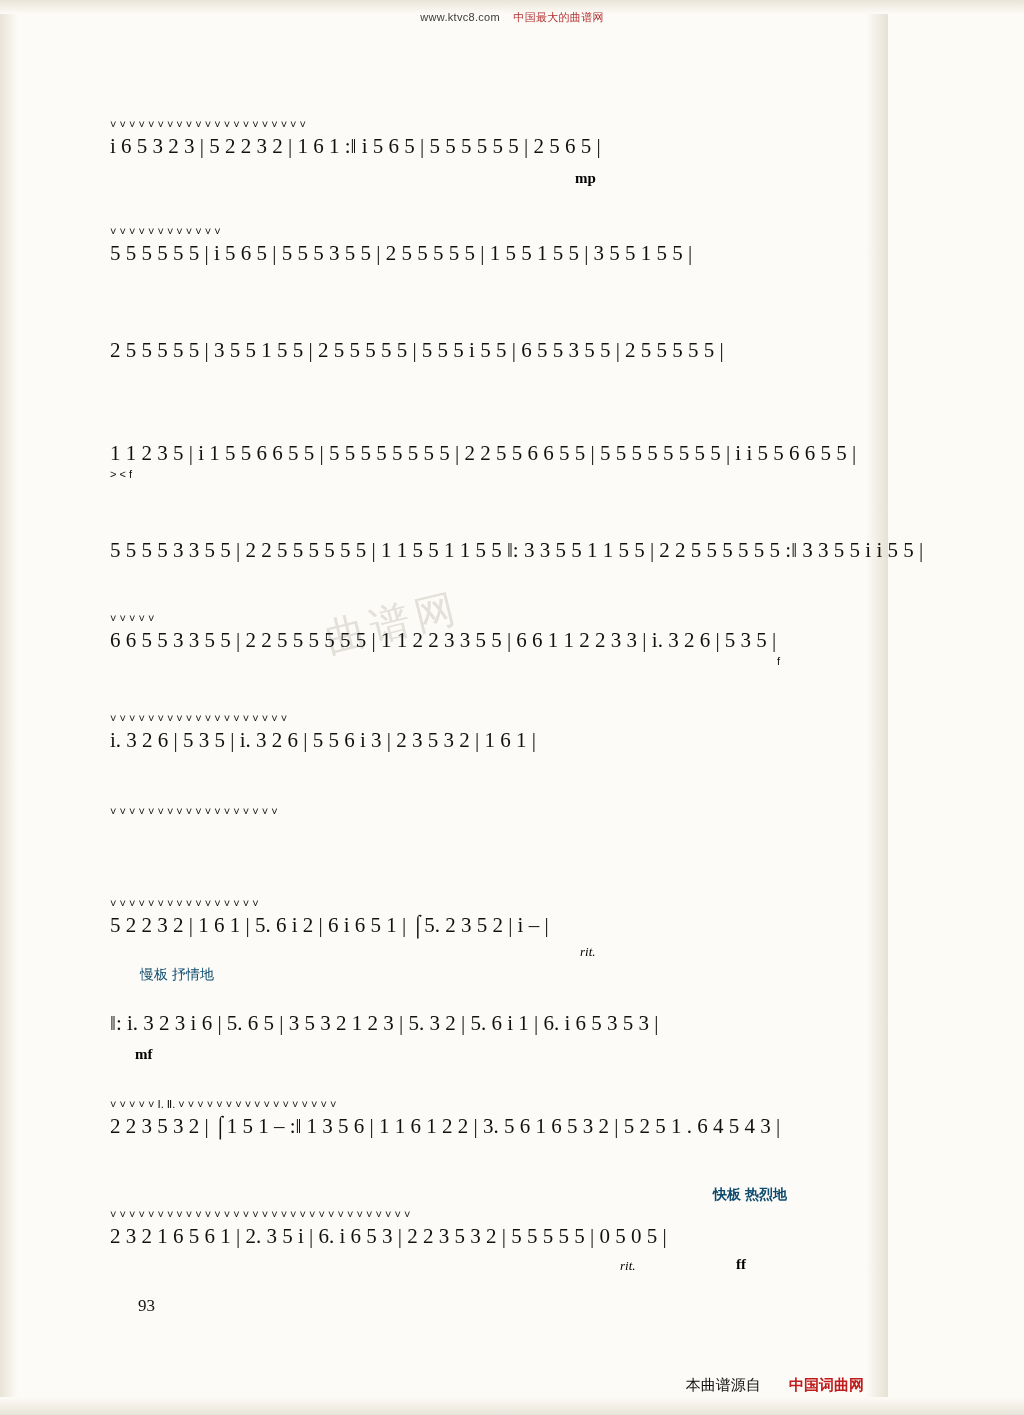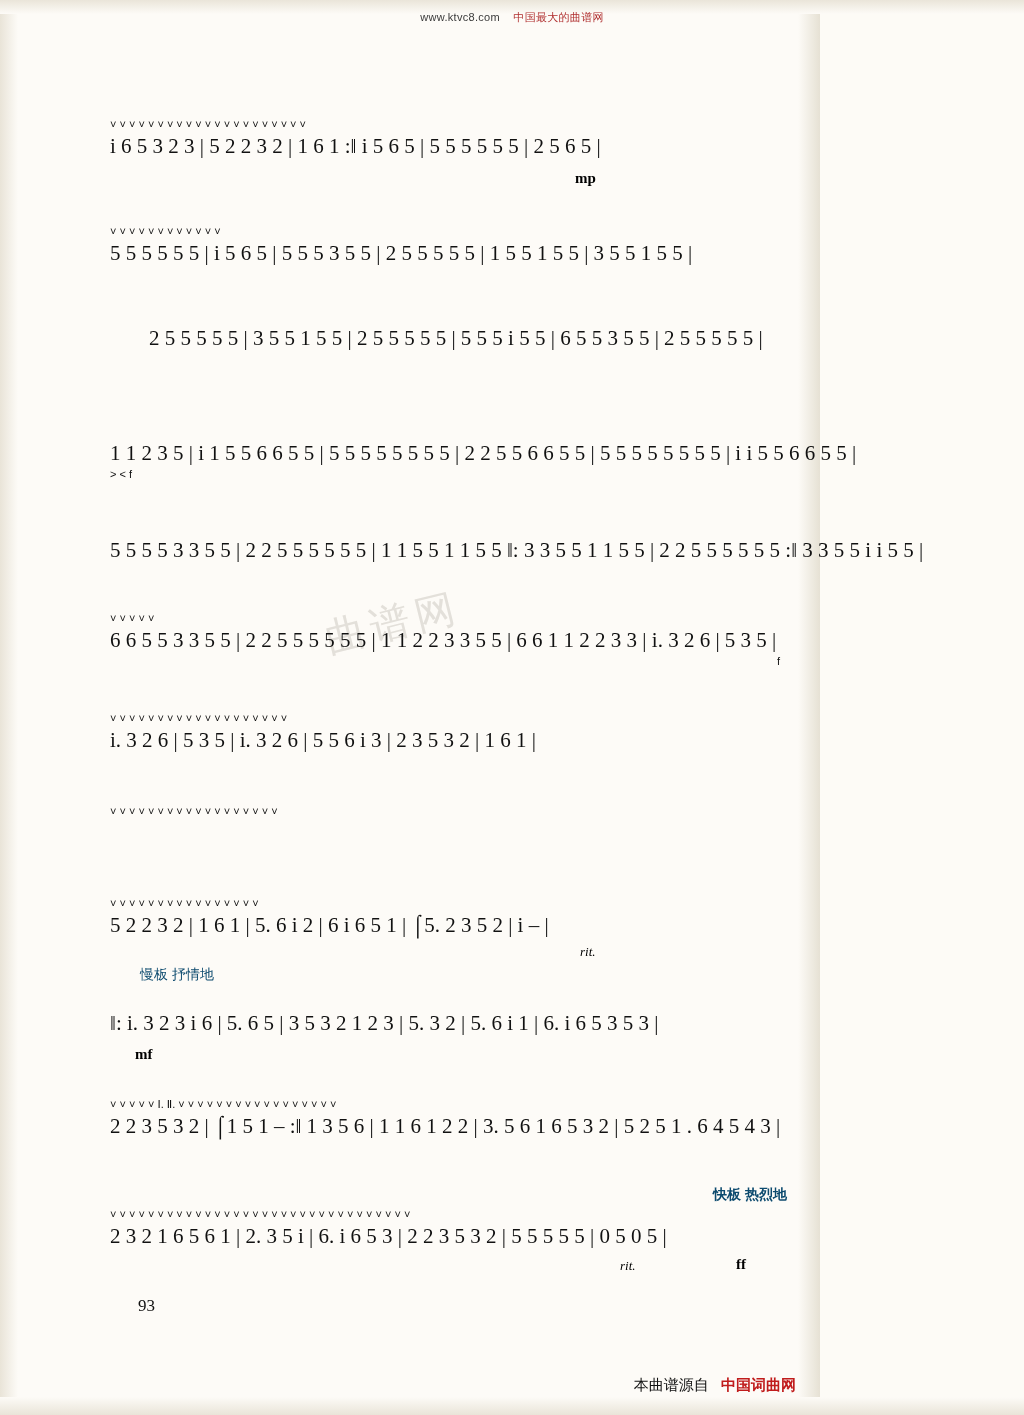--- a/index.html
+++ b/index.html
@@ -4,21 +4,21 @@
 <style>
   html,body{margin:0;padding:0;}
   body{
     width:1024px;height:1415px;
     background:#fdfbf6;
     font-family:"Liberation Serif", serif;
     position:relative;
     overflow:hidden;
   }
   .page{
-    position:absolute;left:0;top:0;width:820px;height:1415px;
+    position:absolute;left:0;top:0;width:888px;height:1415px;
     background:#fdfbf7;
   }
   
   .edge-left{position:absolute;left:0;top:0;width:18px;height:1415px;background:linear-gradient(to right,#e9e4d8,#fdfbf7);}
   .edge-right{position:absolute;right:0;top:0;width:22px;height:1415px;background:linear-gradient(to left,#e6e1d4,#fdfbf7);}
   .edge-top{position:absolute;left:0;top:0;width:1024px;height:14px;background:linear-gradient(to bottom,#eae5d9,#fdfbf7);}
   .edge-bottom{position:absolute;left:0;bottom:0;width:1024px;height:18px;background:linear-gradient(to top,#e9e4d8,#fdfbf7);}
 
   
   .header{
@@ -72,21 +72,21 @@
     position:absolute;left:138px;top:1296px;
     font-size:17px;color:#111;
     font-family:"Liberation Serif", serif;
   }
   .footer{
     position:absolute;right:24px;bottom:20px;
     font-size:15px;
     font-family:"Liberation Sans", sans-serif;
     color:#111;
   }
-  .footer .brand{color:#c01c1c;font-weight:bold;margin-left:8px;}
+  .footer .brand{color:#c01c1c;font-weight:bold;margin-left:24px;}
   .watermark{
     position:absolute;left:330px;top:560px;
     width:420px;height:140px;
     color:rgba(150,145,130,0.25);
     font-size:40px;
     transform:rotate(-14deg);
     font-family:"Liberation Sans", sans-serif;
     pointer-events:none;
     letter-spacing:6px;
   }
@@ -112,21 +112,21 @@
     <div class="marks">  ˅  ˅ ˅     ˅ ˅  ˅ ˅        ˅  ˅             ˅ ˅  ˅ ˅           ˅ ˅  ˅ ˅        ˅ ˅  ˅ ˅</div>
     <div class="notes">i 6 5  3 2 3  |  5 2 2  3 2  |  1 6 1  :‖ i 5 6 5  |  5 5 5 5  5 5  |  2 5  6 5  |</div>
   </div>
   <div style="position:absolute;left:575px;top:170px;" class="dyn">mp</div>
 
   <div class="system" style="top:225px;">
     <div class="marks">            ˅ ˅  ˅ ˅        ˅ ˅  ˅ ˅       ˅ ˅  ˅ ˅</div>
     <div class="notes">5 5 5 5  5 5  |  i 5 6 5  |  5 5 5  3 5 5  |  2 5 5  5 5 5  |  1 5 5  1 5 5  |  3 5 5  1 5 5  |</div>
   </div>
 
-  <div class="system" style="top:310px;margin-left:39px;">
+  <div class="system" style="top:322px;">
     <div class="marks"></div>
     <div class="notes">2 5 5  5 5 5  |  3 5 5  1 5 5  |  2 5 5  5 5 5  |  5 5 5  i 5 5  |  6 5 5  3 5 5  |  2 5 5  5 5 5  |</div>
   </div>
 
   <div class="system" style="top:425px;">
     <div class="marks"></div>
     <div class="notes">1   1 2 3 5  |  i 1 5 5  6 6 5 5  |  5 5 5 5  5 5 5 5  |  2 2 5 5  6 6 5 5  |  5 5 5 5  5 5 5 5  |  i i 5 5  6 6 5 5  |</div>
     <div class="under">&gt;   &lt;   f</div>
   </div>
 

